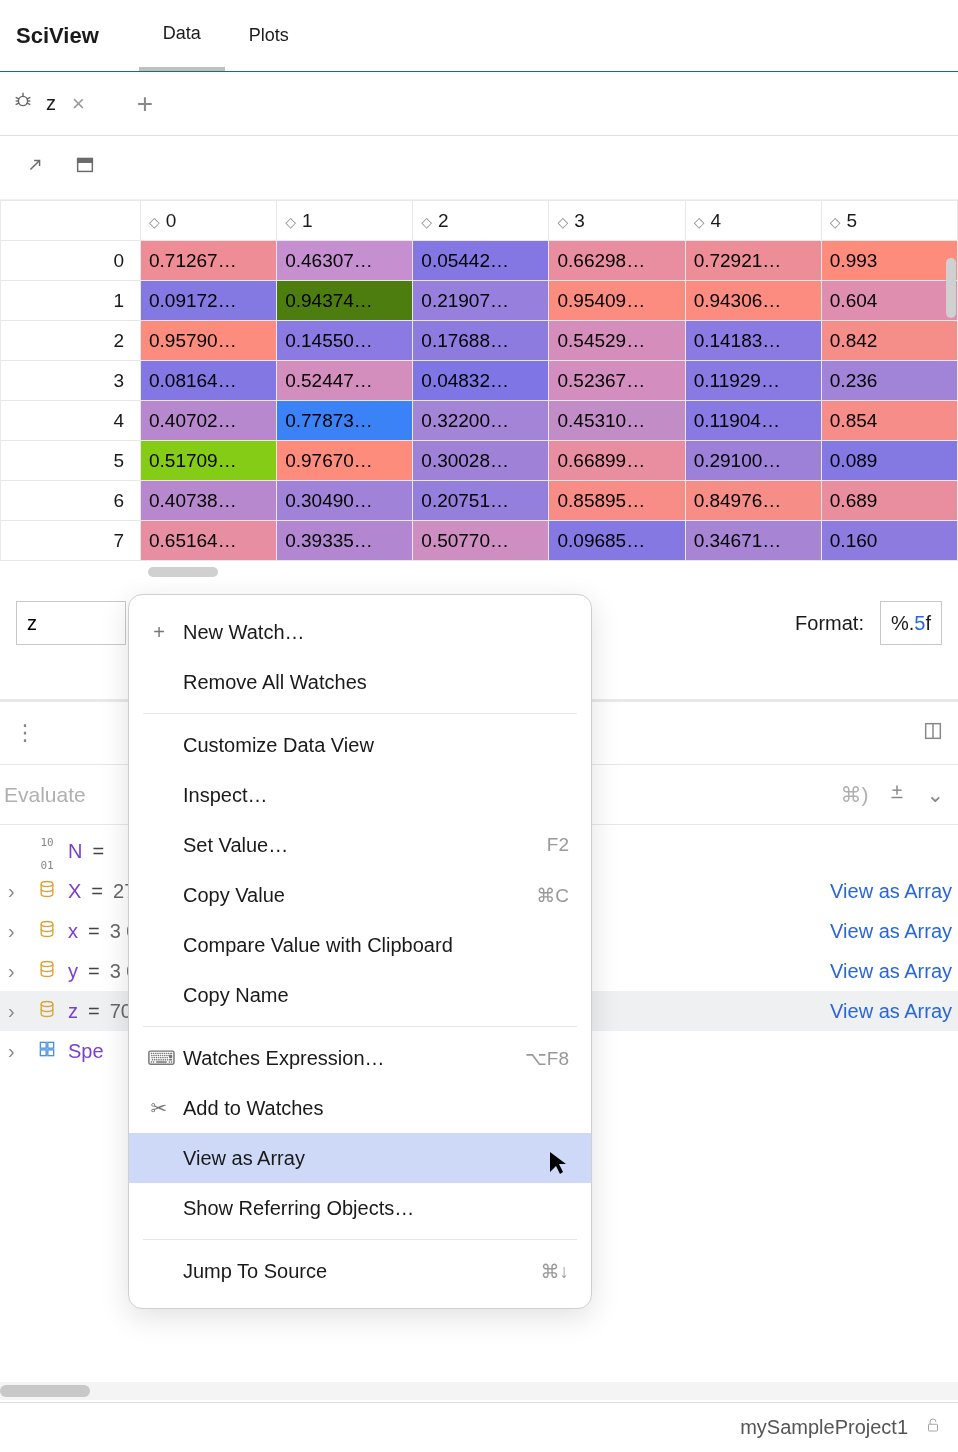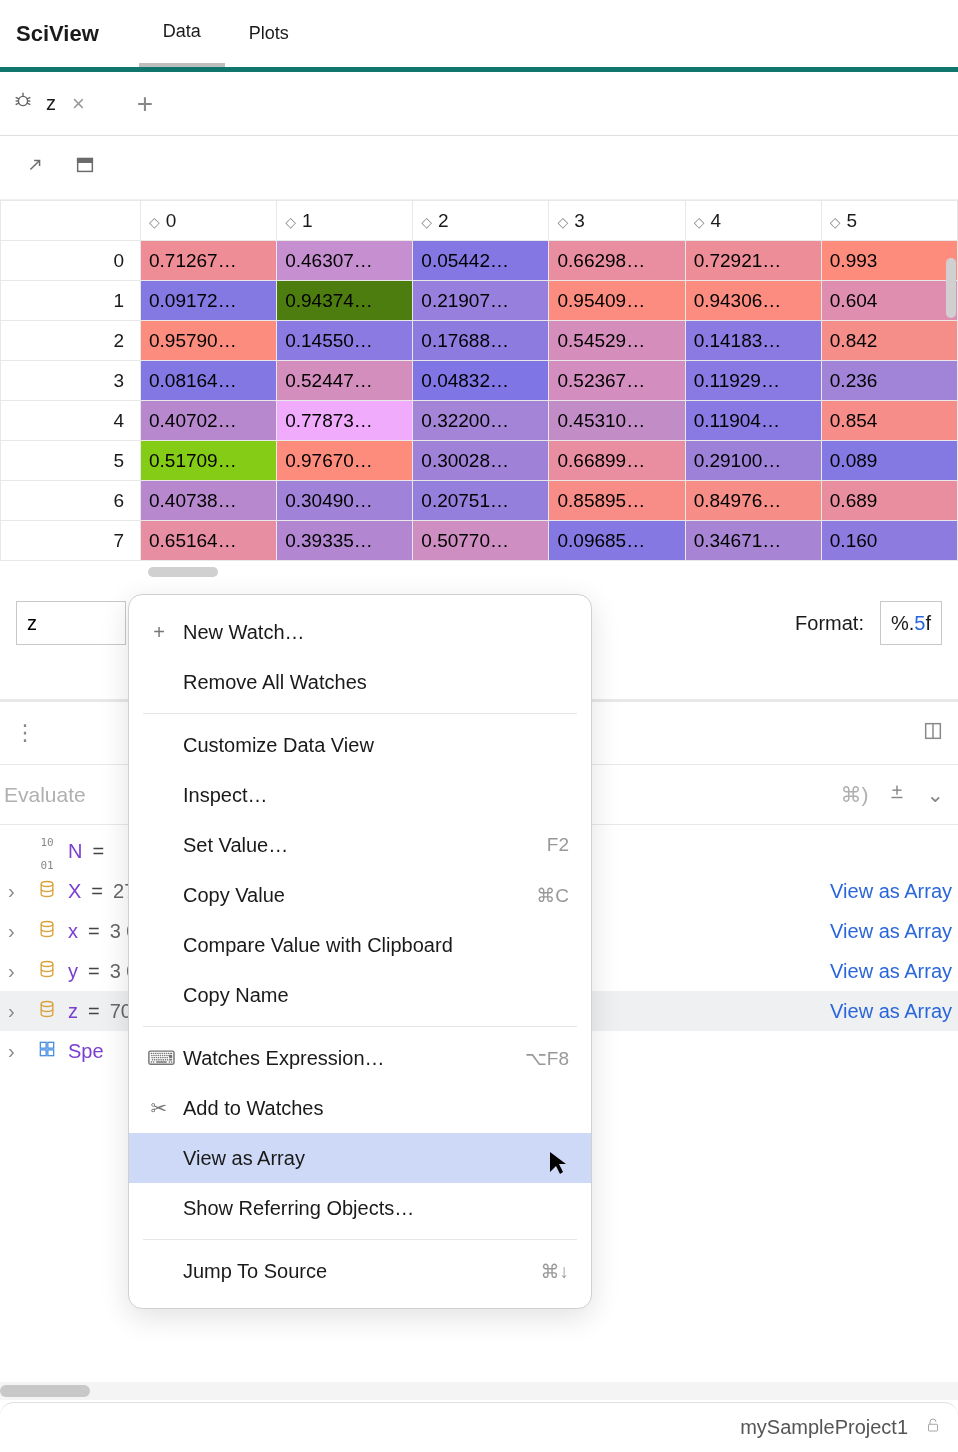--- a/index.html
+++ b/index.html
@@ -1,17 +1,17 @@
 <!DOCTYPE html>
 <html><head>
 <meta charset="utf-8">
 <style>
 * { box-sizing: border-box; margin: 0; padding: 0; }
 body { font-family: -apple-system, BlinkMacSystemFont, "Segoe UI", sans-serif; font-size: 18px; color: #1a1a1a; background: #fff; width: 958px; height: 1452px; overflow: hidden; position: relative; }
-.top-tabs { display: flex; align-items: center; height: 72px; border-bottom: 5px solid #0f766e; }
+.top-tabs { display: flex; align-items: center; height: 72px; border-bottom: 1px solid #0f766e; }
 .top-tabs .tab { padding: 0 24px; height: 100%; display: flex; align-items: center; cursor: pointer; }
 .top-tabs .app { font-weight: 700; font-size: 22px; padding-left: 16px; padding-right: 40px; }
 .top-tabs .tab.active { border-bottom: 4px solid #bfbfbf; }
 .sub-tabs { display: flex; align-items: center; height: 64px; border-bottom: 1px solid #e0e0e0; padding-left: 12px; gap: 12px; }
 .bug-icon svg { width: 22px; height: 22px; }
 .sub-tabs .var { font-size: 20px; }
 .sub-tabs .close { color: #999; font-size: 22px; margin-left: 4px; cursor: pointer; }
 .sub-tabs .plus { color: #888; font-size: 28px; margin-left: 40px; cursor: pointer; font-weight: 300; }
 .toolbar2 { display: flex; align-items: center; height: 64px; padding-left: 24px; gap: 28px; border-bottom: 1px solid #f0f0f0; }
 .toolbar2 svg { width: 22px; height: 22px; stroke: #6b6b6b; fill: none; stroke-width: 1.6; }
@@ -45,21 +45,21 @@
 .var-row .link { color: #2a66d9; margin-left: auto; padding-right: 6px; white-space: nowrap; }
 .bit-ico { font-size: 11px; line-height: 12px; color: #888; font-family: monospace; }
 .db-ico svg { width: 20px; height: 20px; }
 .context-menu { position: absolute; left: 128px; top: 594px; width: 464px; background: #fff; border: 1px solid #d0d0d0; border-radius: 14px; box-shadow: 0 8px 30px rgba(0,0,0,0.12); padding: 12px 0; z-index: 50; }
 .context-menu .mi { display: flex; align-items: center; height: 50px; padding: 0 22px 0 54px; font-size: 20px; cursor: pointer; position: relative; }
 .context-menu .mi .mico { position: absolute; left: 18px; width: 24px; text-align: center; color: #777; }
 .context-menu .mi .sc { margin-left: auto; color: #999; font-size: 19px; }
 .context-menu .sep { height: 1px; background: #e6e6e6; margin: 6px 14px; }
 .context-menu .mi.hl { background: #cdd9f6; }
 .cursor { position: absolute; left: 548px; top: 1150px; z-index: 60; font-size: 24px; }
-.status-bar { position: absolute; bottom: 0; left: 0; right: 0; height: 50px; border-top: 1px solid #e0e0e0; display: flex; align-items: center; padding: 0 16px; color: #555; font-size: 20px; border-radius: 14px; }
+.status-bar { position: absolute; bottom: 0; left: 0; right: 0; height: 50px; border-top: 1px solid #e0e0e0; display: flex; align-items: center; padding: 0 16px; color: #555; font-size: 20px; }
 .status-bar .proj { margin-left: auto; margin-right: 16px; }
 .status-bar .lock svg { width: 18px; height: 18px; stroke: #888; fill: none; }
 .hscroll-track { position: absolute; left: 0; bottom: 52px; height: 18px; width: 100%; background: #f4f4f4; }
 .hscroll-thumb { position: absolute; left: 0; top: 3px; height: 12px; width: 90px; background: #c8c8c8; border-radius: 6px; }
 </style>
 </head>
 <body>
 
 <div class="top-tabs">
   <div class="tab app">SciView</div>
@@ -141,21 +141,21 @@
           <td class="c" style="background:#8377e3">0.08164…</td>
           <td class="c" style="background:#d38ebe">0.52447…</td>
           <td class="c" style="background:#7f75e5">0.04832…</td>
           <td class="c" style="background:#d38ebf">0.52367…</td>
           <td class="c" style="background:#887ae2">0.11929…</td>
           <td class="c" style="background:#a183d7">0.236</td>
         </tr>
         <tr>
           <th class="rh">4</th>
           <td class="c" style="background:#b888ce">0.40702…</td>
-          <td class="c" style="background:#f0abfc">0.77873…</td>
+          <td class="c" style="background:#3b82f6">0.77873…</td>
           <td class="c" style="background:#a484d6">0.32200…</td>
           <td class="c" style="background:#c28dc7">0.45310…</td>
           <td class="c" style="background:#887ae2">0.11904…</td>
           <td class="c" style="background:#f68d88">0.854</td>
         </tr>
         <tr>
           <th class="rh">5</th>
           <td class="c" style="background:#84cc16">0.51709…</td>
           <td class="c" style="background:#fd8c7d">0.97670…</td>
           <td class="c" style="background:#9f82d8">0.30028…</td>

